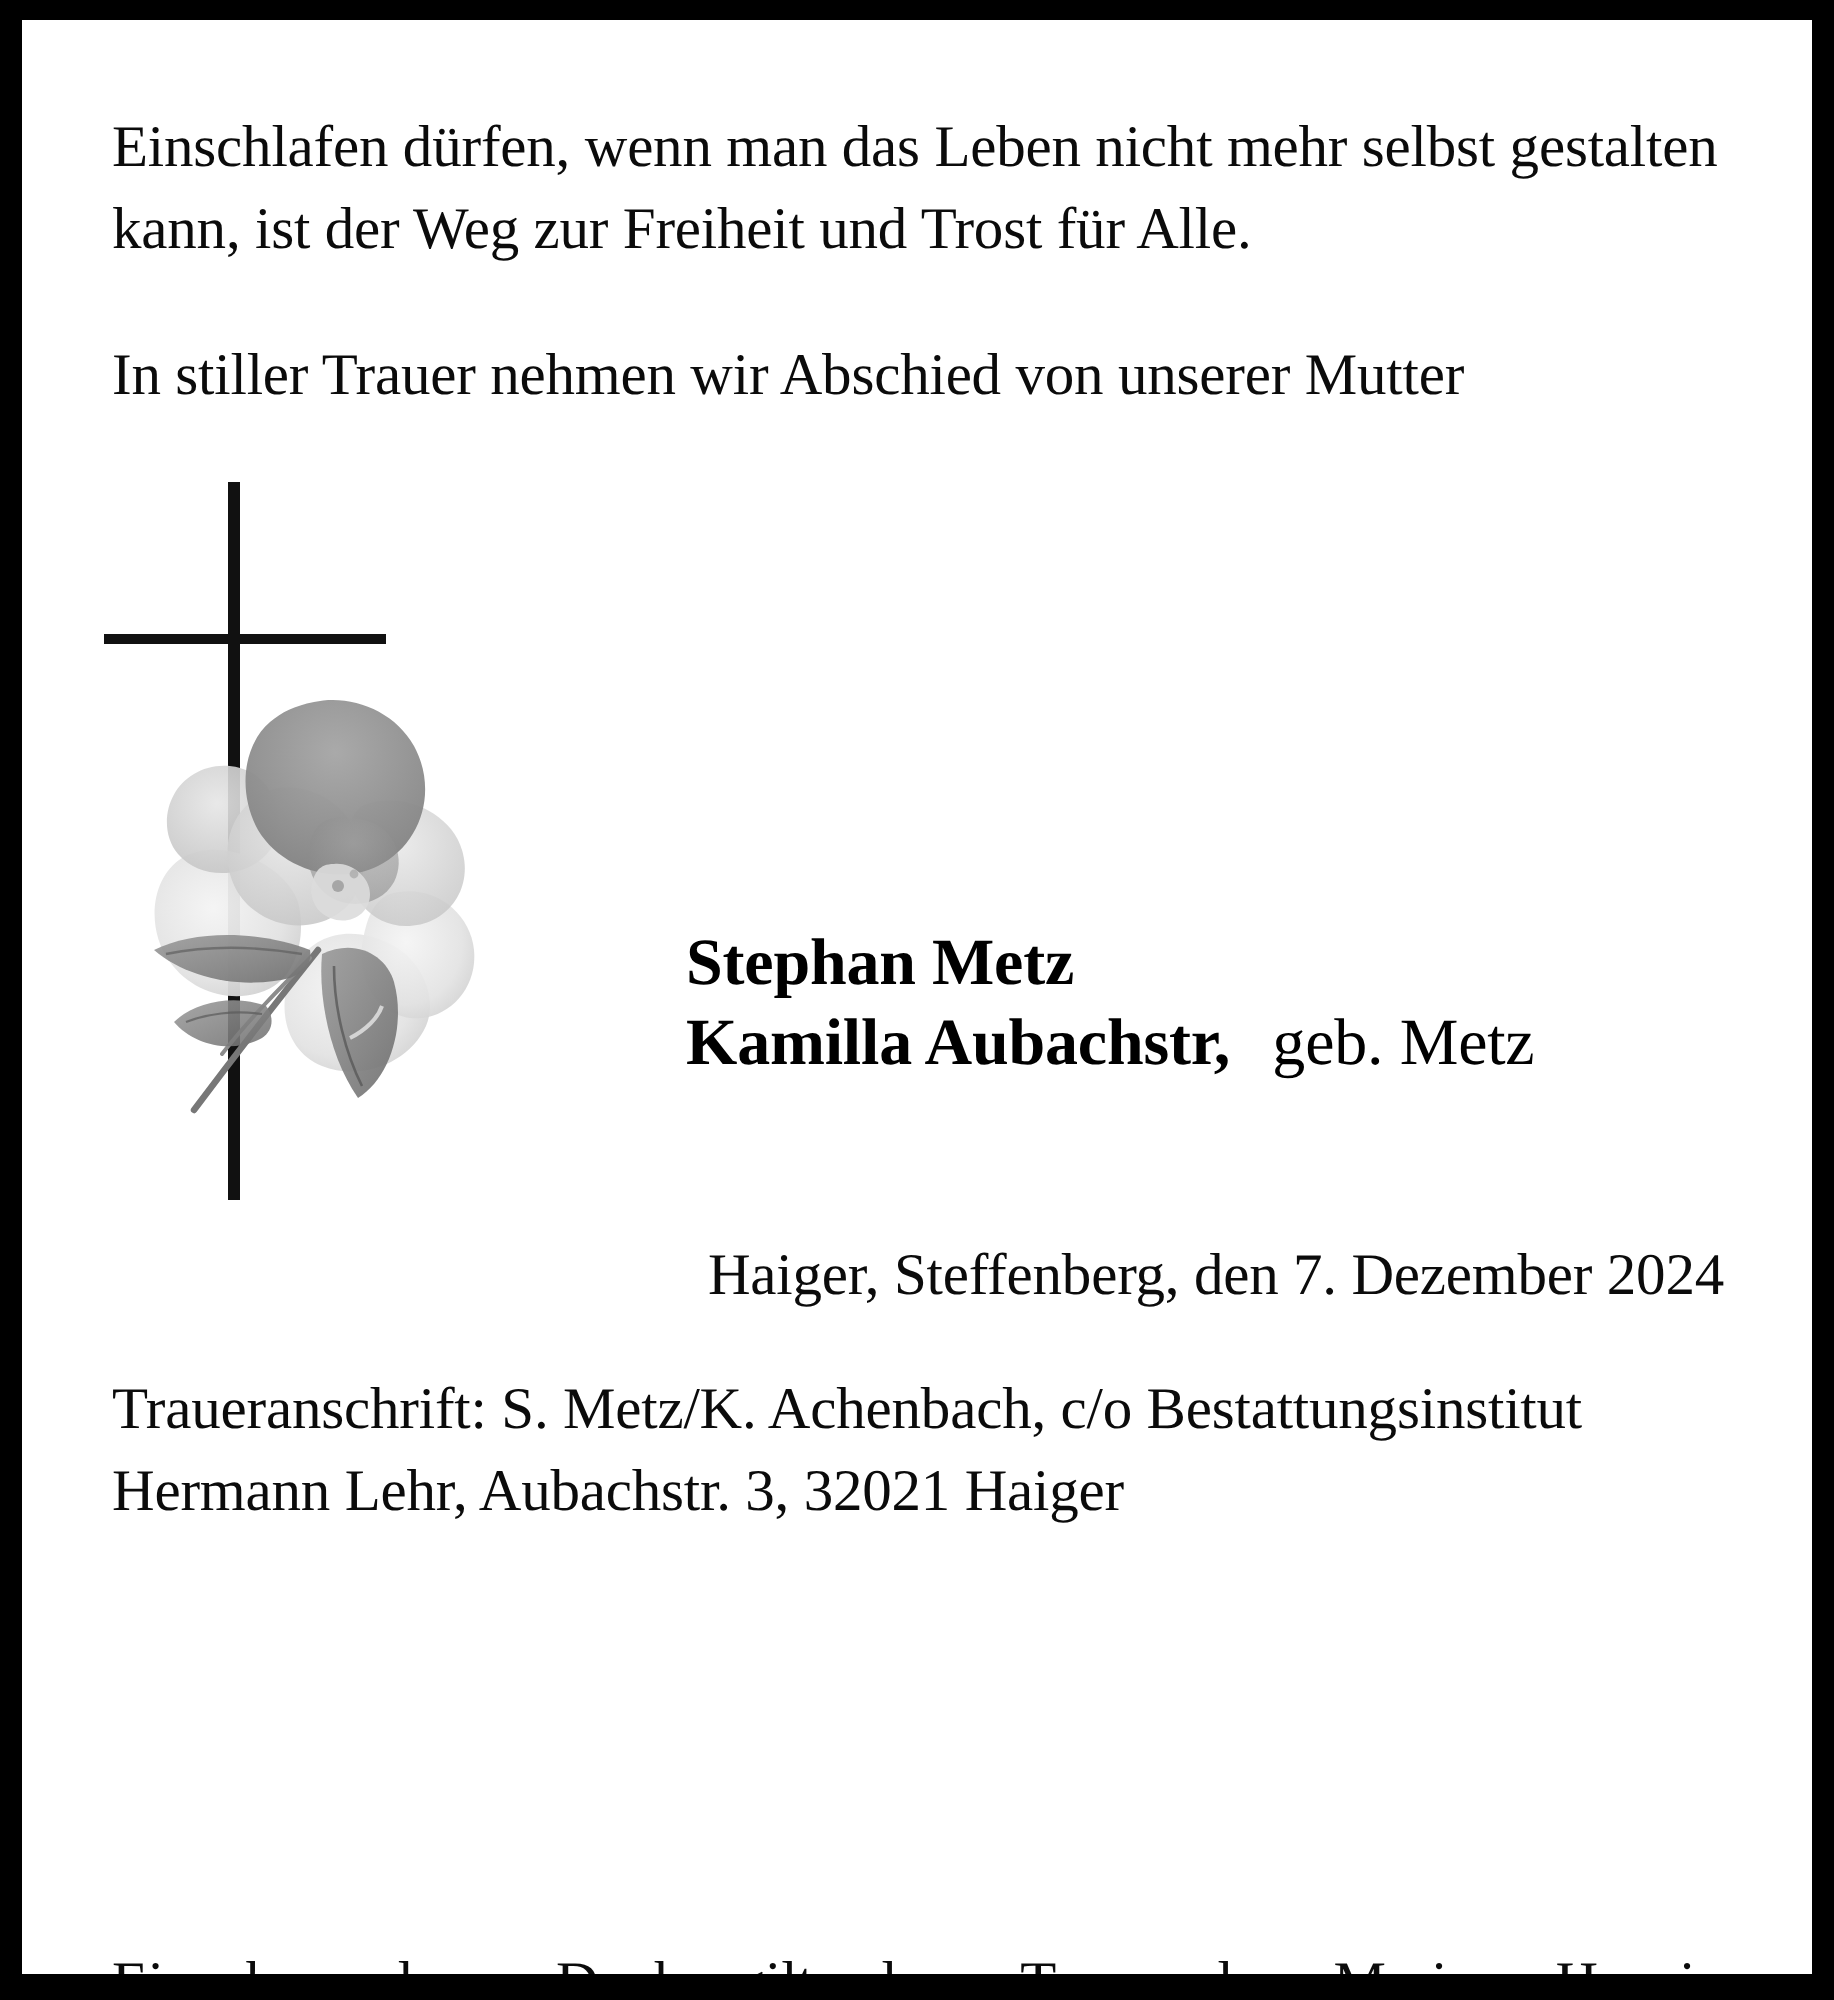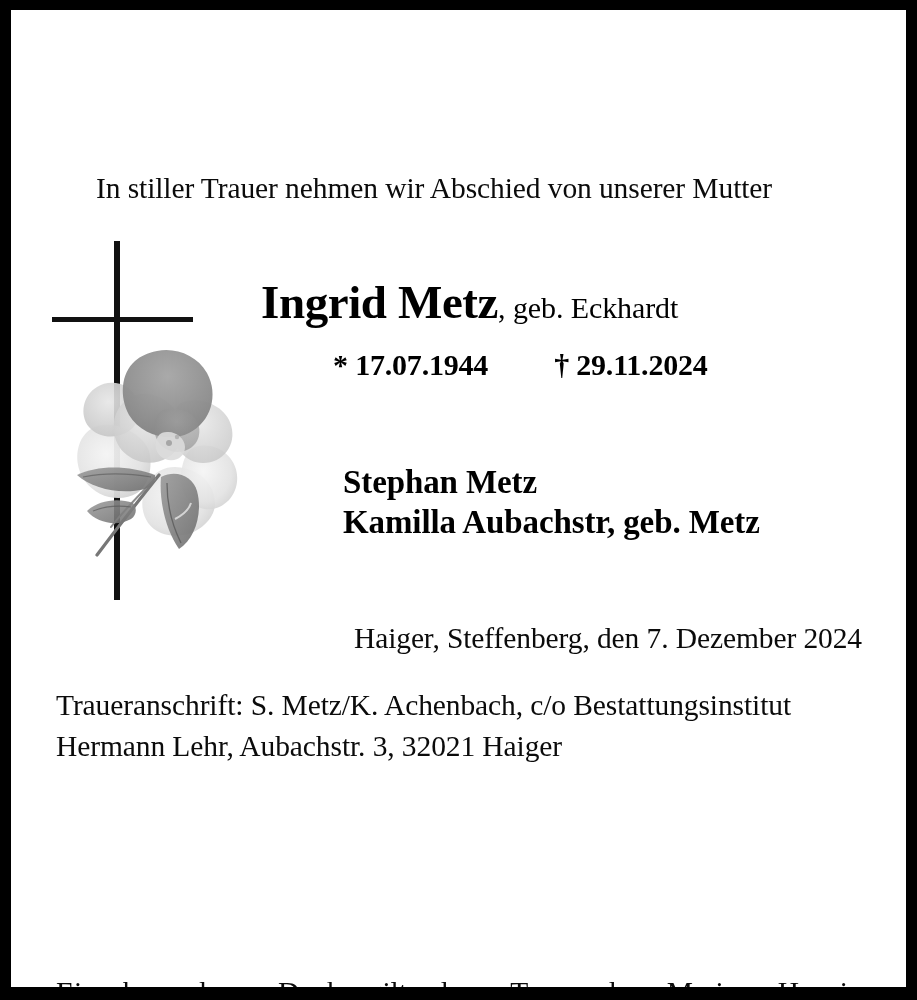--- a/index.html
+++ b/index.html
@@ -51,21 +51,20 @@
     left: 45px;
     top: 44px;
     width: 806px;
   }
 
   
   #intro {
     left: 45px;
     top: 158px;
     width: 806px;
-    margin-left: 40px;
   }
 
   
   #name-block {
     position: absolute;
     left: 250px;
     top: 265px;
     width: 600px;
     text-align: left;
   }
@@ -112,22 +111,23 @@
     color: #000000;
   }
   .survivor-line {
     white-space: nowrap;
   }
   .survivor-strong {
     font-weight: bold;
     letter-spacing: -0.1px;
   }
   .survivor-plain {
-    font-weight: bold;
-    letter-spacing: -0.1px;
+    font-weight: normal;
+    letter-spacing: -0.1px;
+    margin-left: 13px;
   }
 
   
   #place-date {
     left: 45px;
     top: 608px;
     width: 806px;
     text-align: right;
   }
   #mourning-address {
@@ -178,20 +178,21 @@
     width: 100%;
     height: 100%;
   }
 </style>
 </head>
 <body>
 
 <div id="notice">
   <div id="sheet">
 
+    <div class="body-text" id="verse">Einschlafen dürfen, wenn man das Leben nicht mehr selbst gestalten kann, ist der Weg zur Freiheit und Trost für Alle.</div>
 
     <div class="body-text" id="intro">In stiller Trauer nehmen wir Abschied von unserer Mutter</div>
 
     <div id="cross-vertical"></div>
     <div id="cross-horizontal"></div>
 
     <div id="rose">
       <svg viewBox="0 0 200 247" xmlns="http://www.w3.org/2000/svg">
         <defs>
           <radialGradient id="petalLight" cx="40%" cy="40%" r="70%">
@@ -236,30 +237,20 @@
 
         <path d="M70 160 C54 154 34 158 24 168 C34 180 54 184 68 176 C74 172 74 165 70 160 Z" fill="url(#leafGrad)" opacity="0.88"></path>
         <path d="M68 164 C54 162 40 164 30 168" stroke="#5a5a5a" stroke-width="1.1" fill="none" opacity="0.7"></path>
 
         <path d="M98 134 C96 156 102 186 116 206 C132 196 140 170 134 148 C130 134 114 126 98 134 Z" fill="url(#leafGrad)" opacity="0.92"></path>
         <path d="M104 140 C104 162 110 184 118 200" stroke="#555555" stroke-width="1.3" fill="none" opacity="0.75"></path>
         <path d="M112 176 C120 172 126 166 128 160" stroke="#e0e0e0" stroke-width="2" fill="none" opacity="0.85"></path>
       </svg>
     </div>
 
-    <div id="name-block">
-      <div id="name-line">
-        <span id="deceased-name">Ingrid Metz</span><span id="deceased-maiden">, geb. Eckhardt</span>
-      </div>
-      <div id="dates-line">
-        <span class="symbol">*</span>
-        <span>17.07.1944</span><span class="date-gap"></span><span class="symbol">†</span>
-        <span>29.11.2024</span>
-      </div>
-    </div>
 
     <div id="survivors">
       <div class="survivor-line">
         <span class="survivor-strong">Stephan Metz</span><span class="survivor-plain"></span>
       </div>
       <div class="survivor-line">
         <span class="survivor-strong">Kamilla Aubachstr,</span><span class="survivor-plain"> geb. Metz</span>
       </div>
     </div>
 

